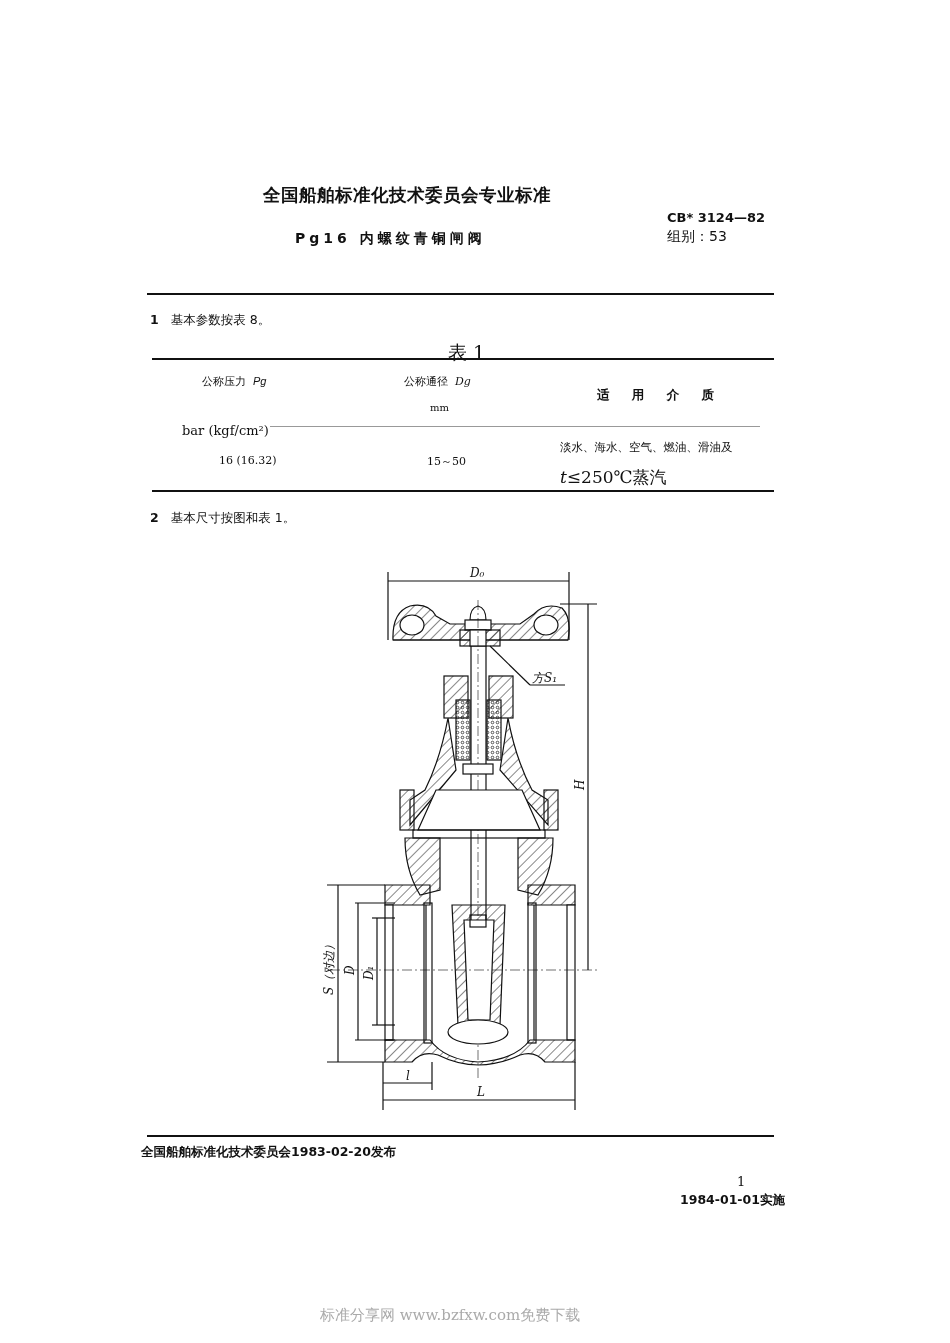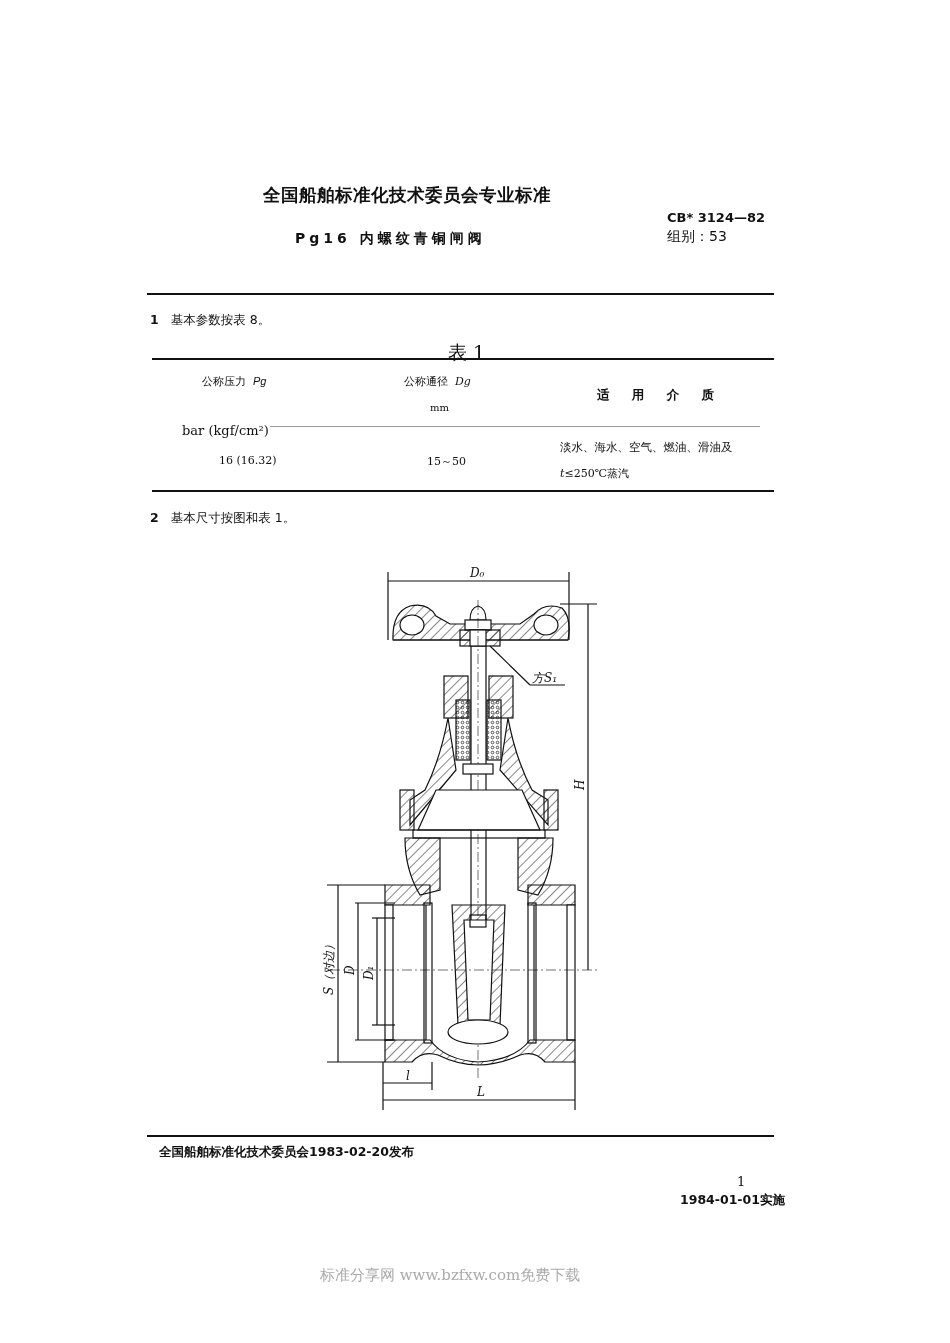--- a/index.html
+++ b/index.html
@@ -11,24 +11,24 @@
     .std-group { left:667px; top:228px; font-family:"DejaVu Sans", sans-serif; font-size:14px; white-space:nowrap; }
     .doc-title { left:295px; top:230px; font-family:"DejaVu Sans", sans-serif; font-weight:bold; font-size:14px; letter-spacing:4px; white-space:nowrap;text-align:right; }
     .rule { position:absolute; background:#111; }
     .sec { font-family:"DejaVu Sans", sans-serif; font-size:12.5px; white-space:nowrap; }
     .sec .num { font-weight:bold; margin-right:12px; }
     .tbl-caption { left:448px; top:340px; font-size:19px; white-space:nowrap; }
     .cell { position:absolute; font-size:11px; white-space:nowrap; }
     .hdr-cell { font-family:"DejaVu Sans", sans-serif; }
     .hdr-media { left:597px; top:387px; font-family:"DejaVu Sans", sans-serif; font-weight:bold; font-size:12.5px; word-spacing:18px; }
     .italic { font-style:italic; }
-    .foot-left { left:159px; top:1144px; font-family:"DejaVu Sans", sans-serif; font-weight:bold; font-size:12.5px; white-space:nowrap; }
+    .foot-left { left:141px; top:1144px; font-family:"DejaVu Sans", sans-serif; font-weight:bold; font-size:12.5px; white-space:nowrap; }
     .foot-right { left:680px; top:1144px; font-family:"DejaVu Sans", sans-serif; font-weight:bold; font-size:12.5px; white-space:nowrap;margin-top:48px; }
     .page-num { left:737px; top:1174px; font-size:13px; }
-    .watermark { left:320px; top:1266px; font-size:15px; color:#aaaaaa; white-space:nowrap; }
+    .watermark { left:320px; top:1306px; font-size:15px; color:#aaaaaa; white-space:nowrap; }
     svg text { font-family:"DejaVu Serif", serif; }
   </style>
 </head>
 <body>
 
 <div class="abs org-title">全国船舶标准化技术委员会专业标准</div>
 <div class="abs std-code">CB* 3124—82</div>
 <div class="abs std-group">组别：53</div>
 <div class="abs doc-title">Pg16 内螺纹青铜闸阀</div>
 
@@ -53,21 +53,21 @@
   </div>
   <div class="cell" style="left:430px; top:402px; font-size:10px;">mm</div>
 
   <div class="abs hdr-media">适 用 介 质</div>
 
   <div class="rule" style="left:270px; top:426px; width:490px; height:1px; background:#999;"></div>
 
   <div class="cell" style="left:195px; top:454px;margin-left:24px;">16 (16.32)</div>
   <div class="cell" style="left:427px; top:454px;">15～50</div>
   <div class="cell hdr-cell" style="left:560px; top:440px; font-size:11.5px;">淡水、海水、空气、燃油、滑油及</div>
-  <div class="cell" style="left:560px; top:466px; font-size:11px;">
+  <div class="cell" style="left:560px; top:466px; font-size:17px;">
     <span class="italic">t</span><span>≤250℃蒸汽</span>
   </div>
 
   <div class="rule" style="left:152px; top:490px; width:622px; height:2px;"></div>
 </div>
 
 <div class="abs sec" style="left:150px; top:510px;">
   <span class="num">2</span><span>基本尺寸按图和表 1。</span>
 </div>
 

